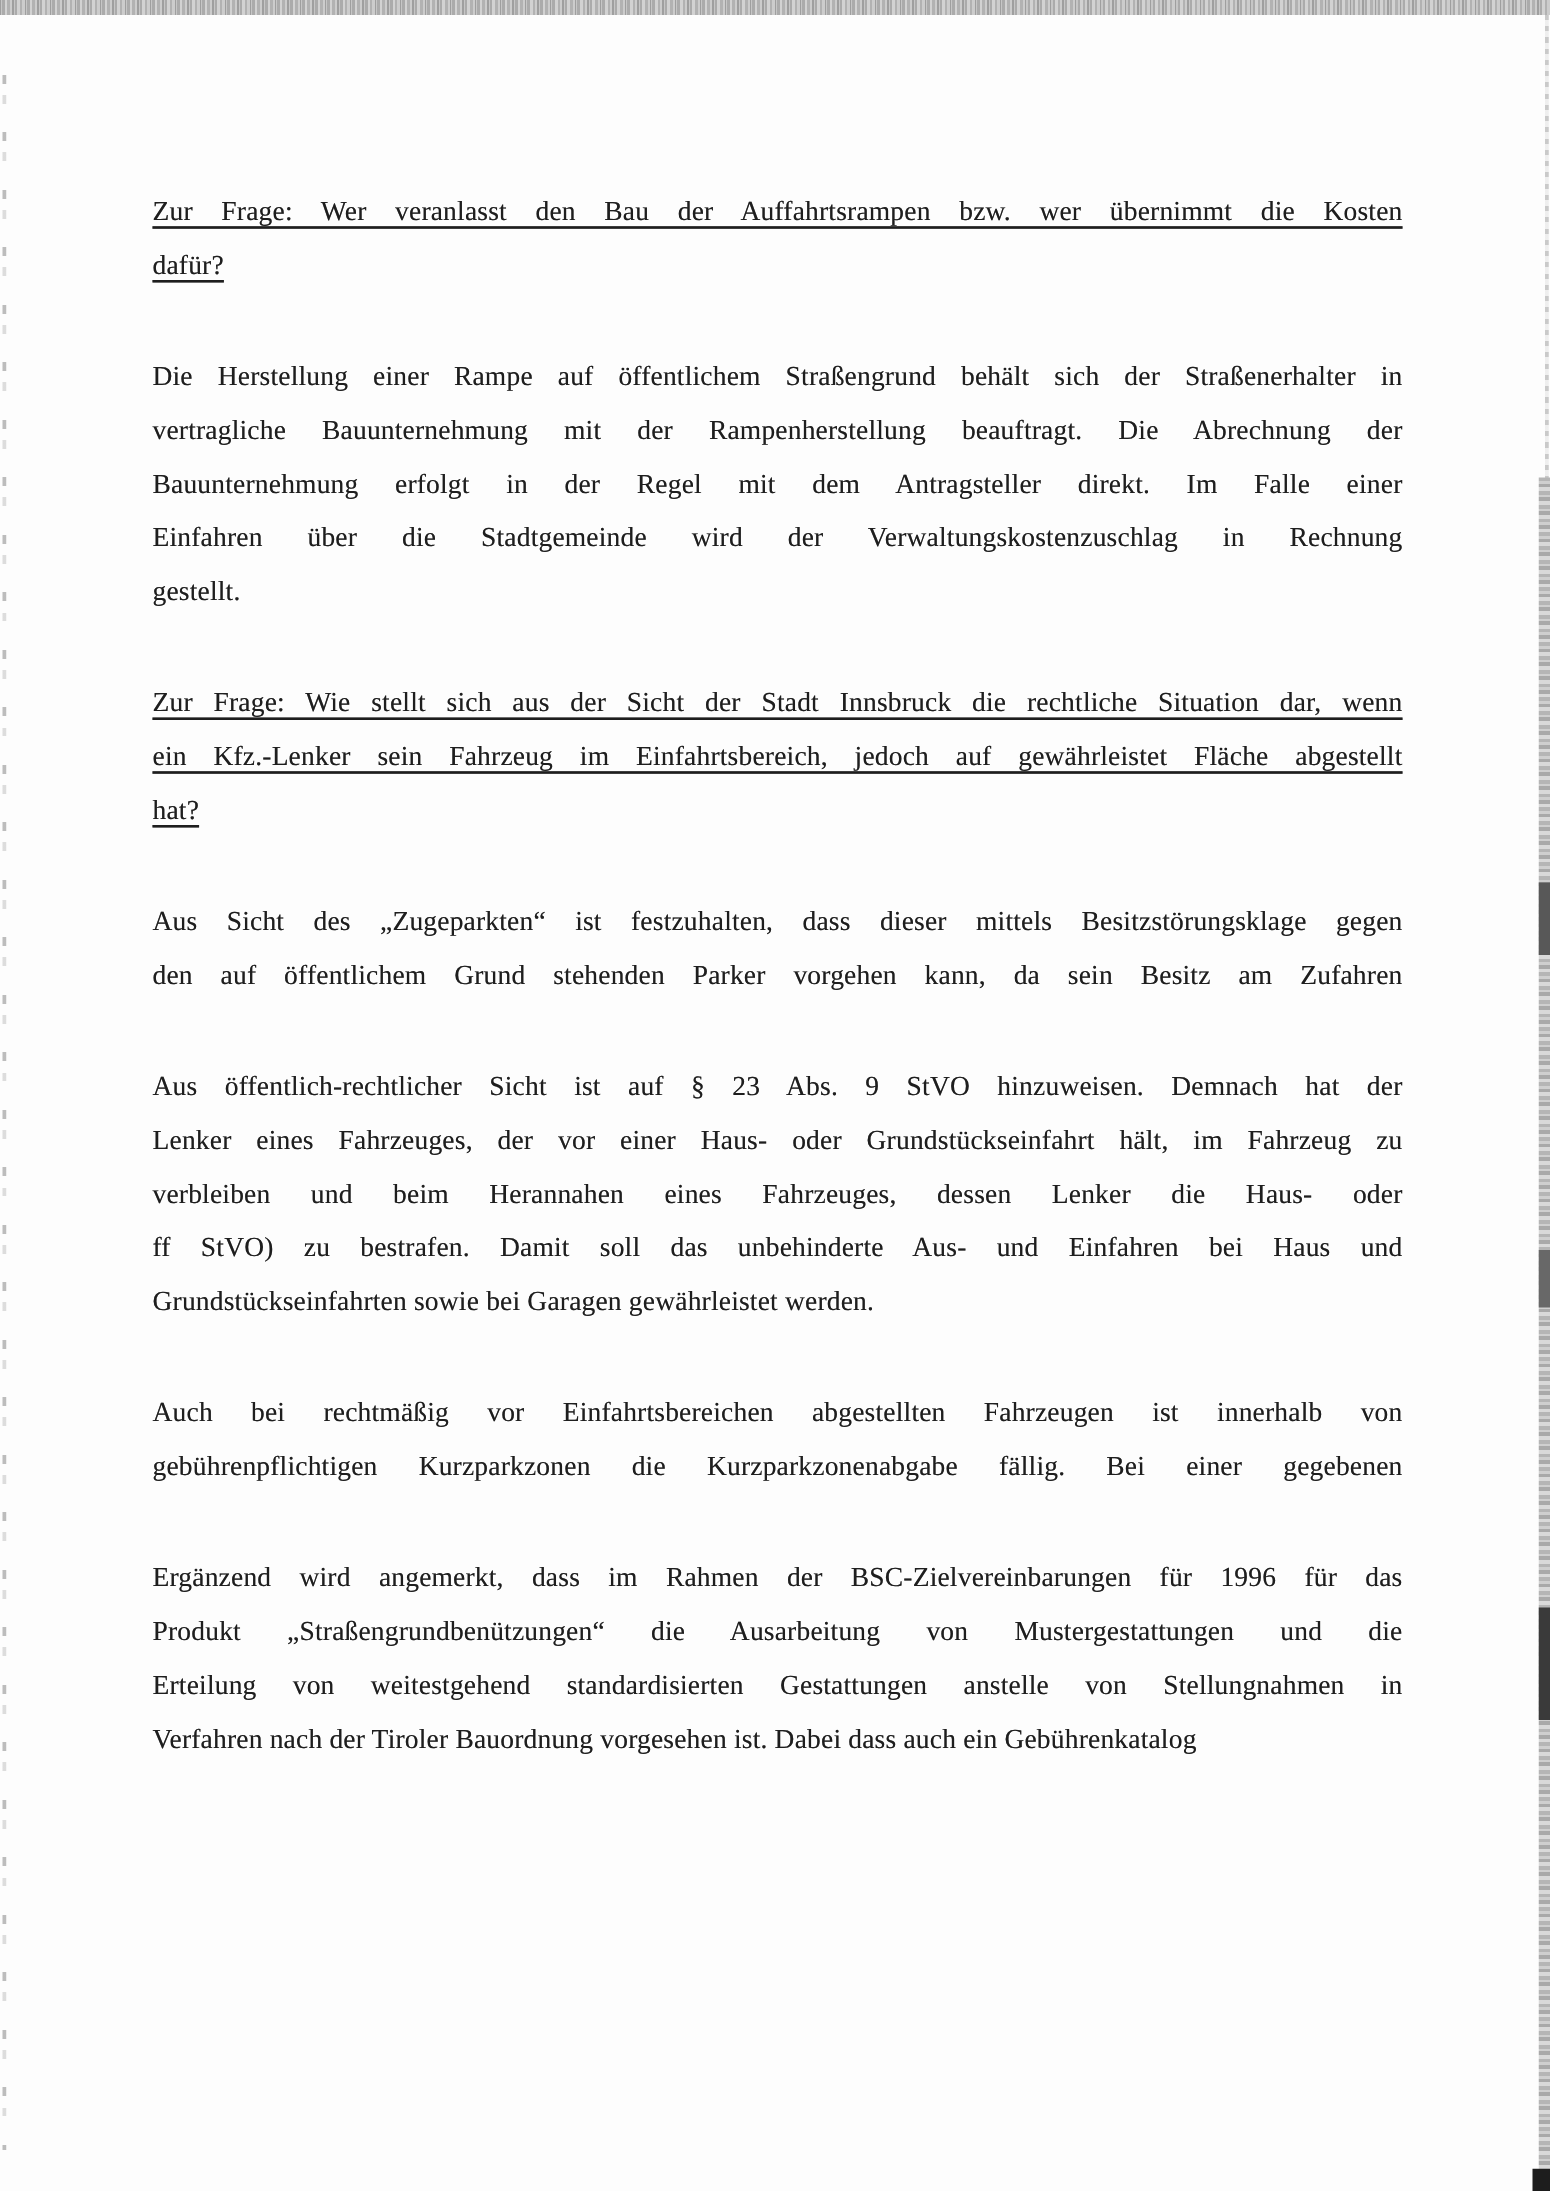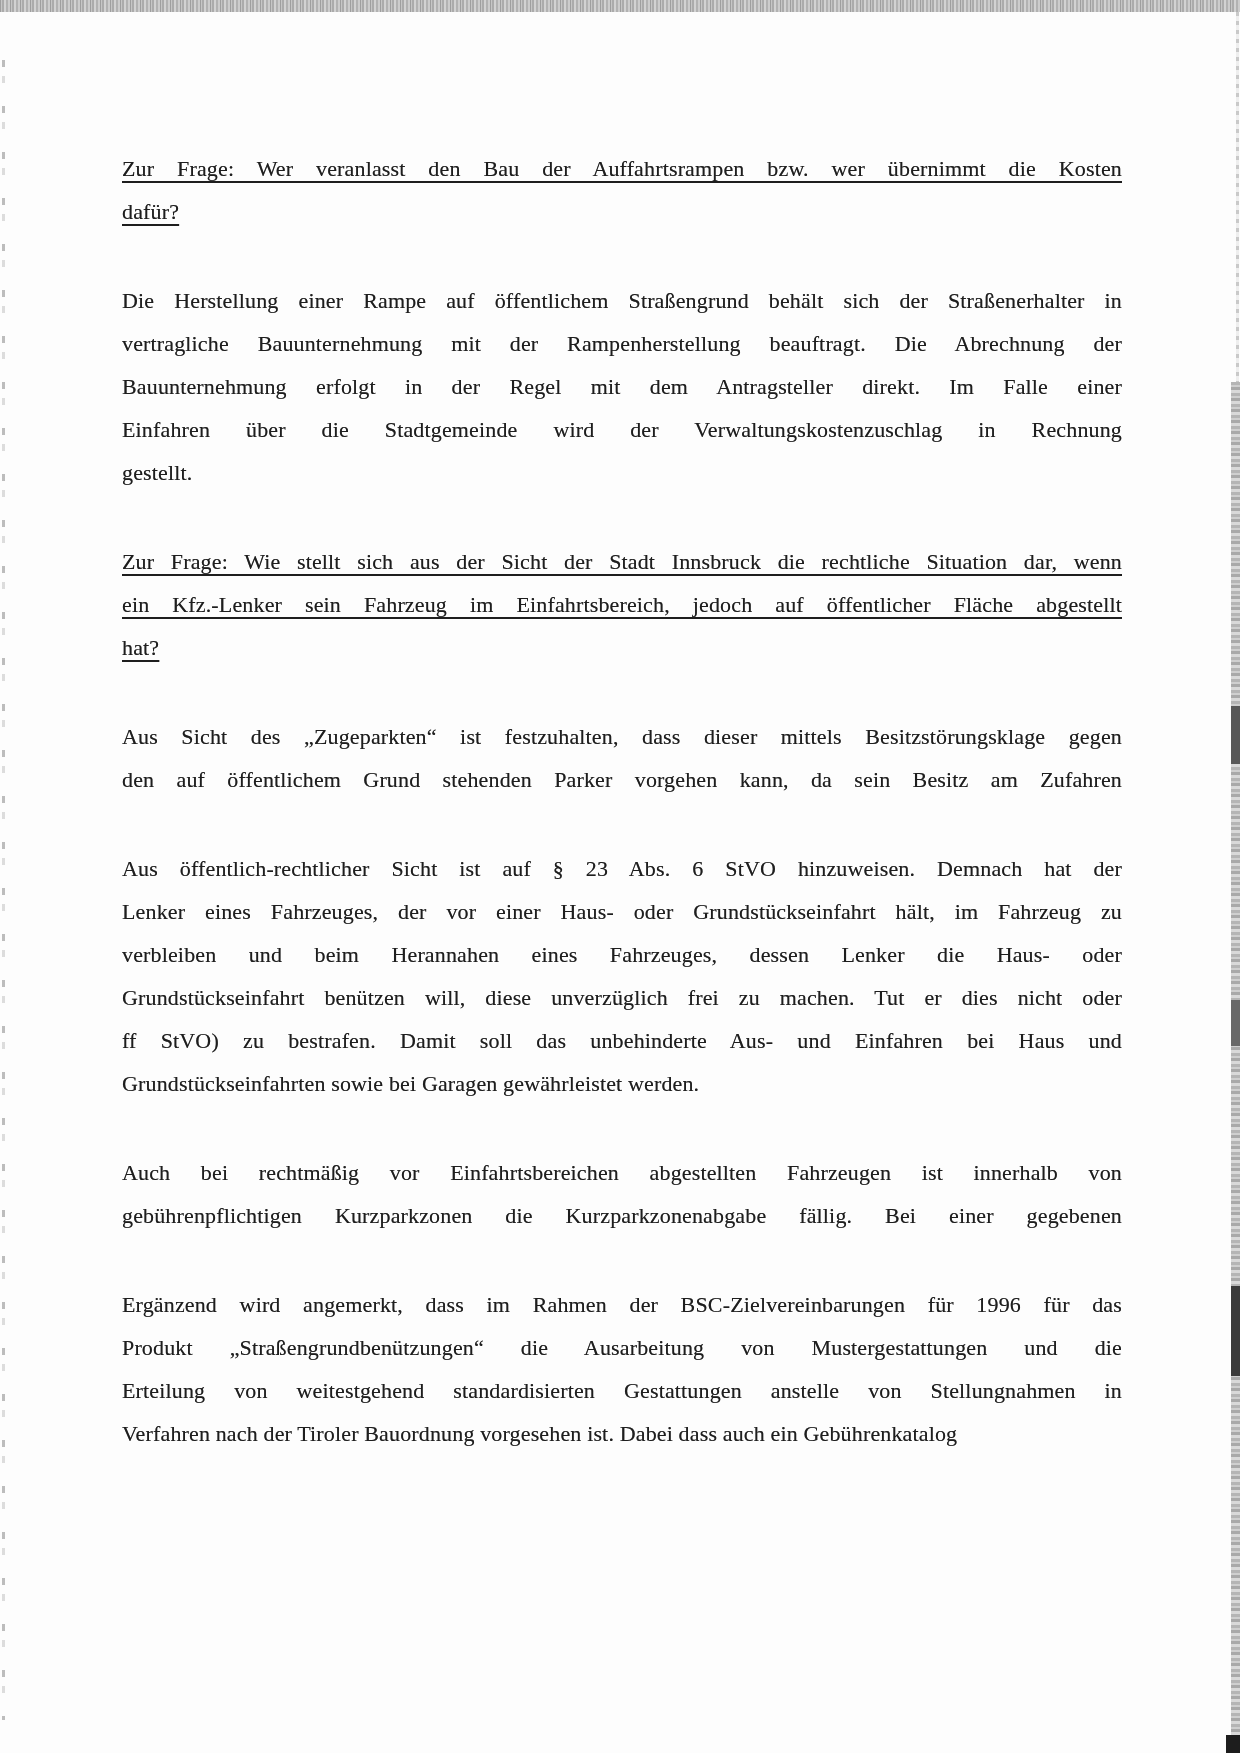--- a/index.html
+++ b/index.html
@@ -87,32 +87,31 @@
       </div>
       <div class="block paragraph">
         <div class="line">Die Herstellung einer Rampe auf öffentlichem Straßengrund behält sich der Straßenerhalter in</div>
         <div class="line">vertragliche Bauunternehmung mit der Rampenherstellung beauftragt. Die Abrechnung der</div>
         <div class="line">Bauunternehmung erfolgt in der Regel mit dem Antragsteller direkt. Im Falle einer</div>
         <div class="line">Einfahren über die Stadtgemeinde wird der Verwaltungskostenzuschlag in Rechnung</div>
         <div class="line last">gestellt.</div>
       </div>
       <div class="block heading">
         <div class="line">Zur Frage: Wie stellt sich aus der Sicht der Stadt Innsbruck die rechtliche Situation dar, wenn</div>
-        <div class="line">ein Kfz.-Lenker sein Fahrzeug im Einfahrtsbereich, jedoch auf öffentlicher Fläche abgestellt</div>
+        <div class="line">ein Kfz.-Lenker sein Fahrzeug im Einfahrtsbereich, jedoch auf gewährleistet Fläche abgestellt</div>
         <div class="line last">hat?</div>
       </div>
       <div class="block paragraph">
         <div class="line">Aus Sicht des „Zugeparkten“ ist festzuhalten, dass dieser mittels Besitzstörungsklage gegen</div>
         <div class="line">den auf öffentlichem Grund stehenden Parker vorgehen kann, da sein Besitz am Zufahren</div>
       </div>
       <div class="block paragraph">
-        <div class="line">Aus öffentlich-rechtlicher Sicht ist auf § 23 Abs. 6 StVO hinzuweisen. Demnach hat der</div>
+        <div class="line">Aus öffentlich-rechtlicher Sicht ist auf § 23 Abs. 9 StVO hinzuweisen. Demnach hat der</div>
         <div class="line">Lenker eines Fahrzeuges, der vor einer Haus- oder Grundstückseinfahrt hält, im Fahrzeug zu</div>
         <div class="line">verbleiben und beim Herannahen eines Fahrzeuges, dessen Lenker die Haus- oder</div>
-        <div class="line">Grundstückseinfahrt benützen will, diese unverzüglich frei zu machen. Tut er dies nicht oder</div>
         <div class="line">ff StVO) zu bestrafen. Damit soll das unbehinderte Aus- und Einfahren bei Haus und</div>
         <div class="line last">Grundstückseinfahrten sowie bei Garagen gewährleistet werden.</div>
       </div>
       <div class="block paragraph">
         <div class="line">Auch bei rechtmäßig vor Einfahrtsbereichen abgestellten Fahrzeugen ist innerhalb von</div>
         <div class="line">gebührenpflichtigen Kurzparkzonen die Kurzparkzonenabgabe fällig. Bei einer gegebenen</div>
       </div>
       <div class="block paragraph">
         <div class="line">Ergänzend wird angemerkt, dass im Rahmen der BSC-Zielvereinbarungen für 1996 für das</div>
         <div class="line">Produkt „Straßengrundbenützungen“ die Ausarbeitung von Mustergestattungen und die</div>

